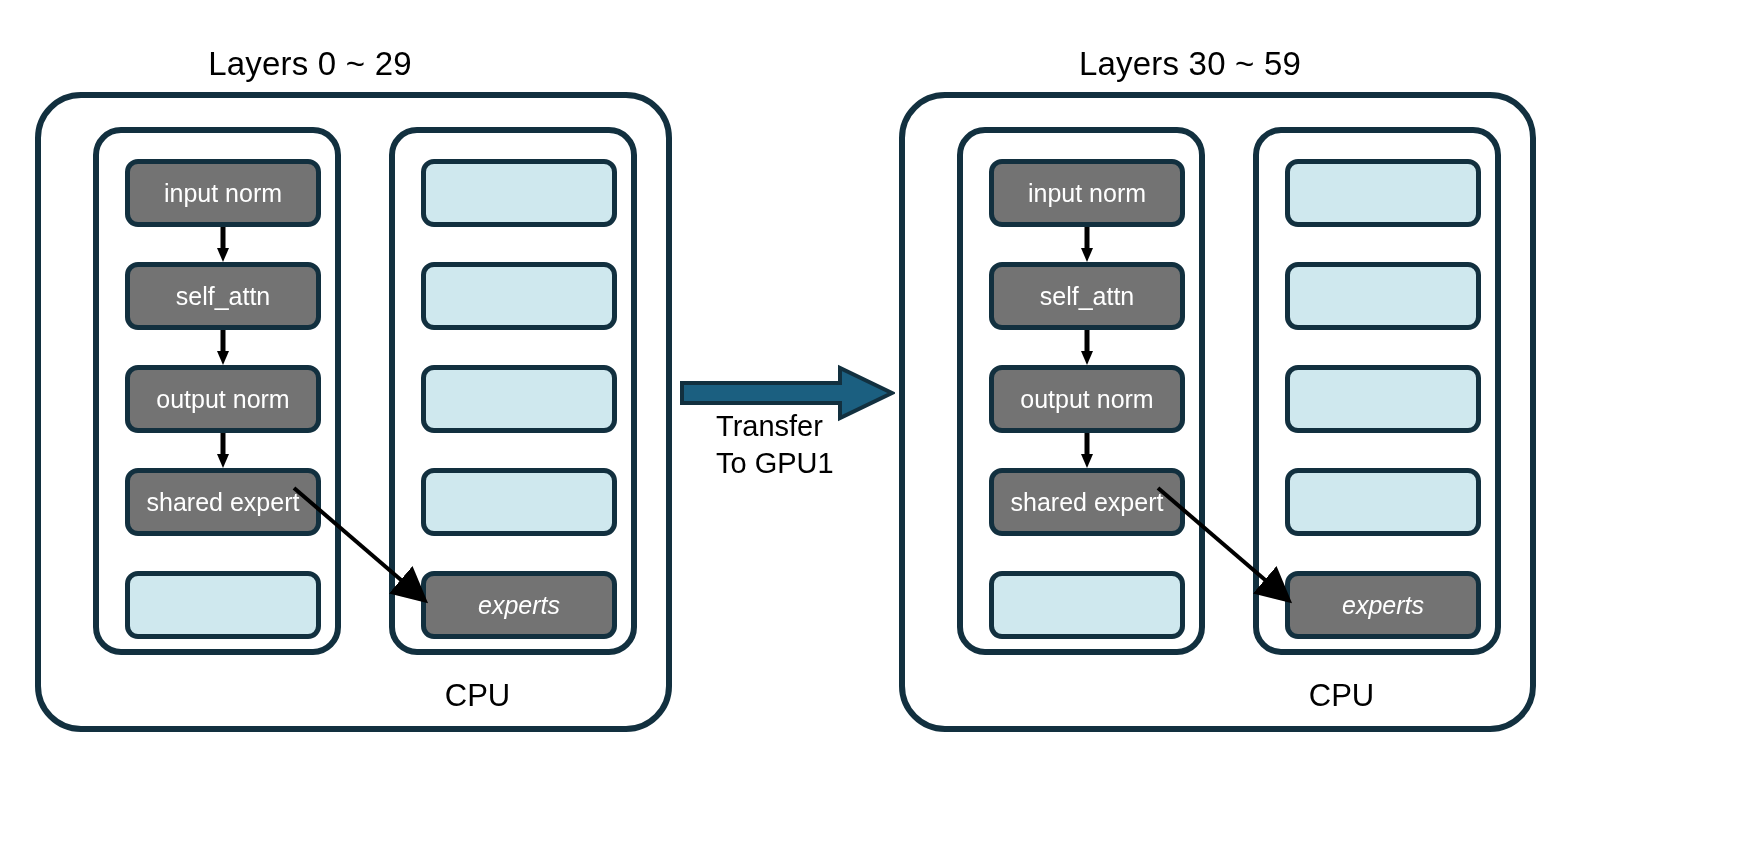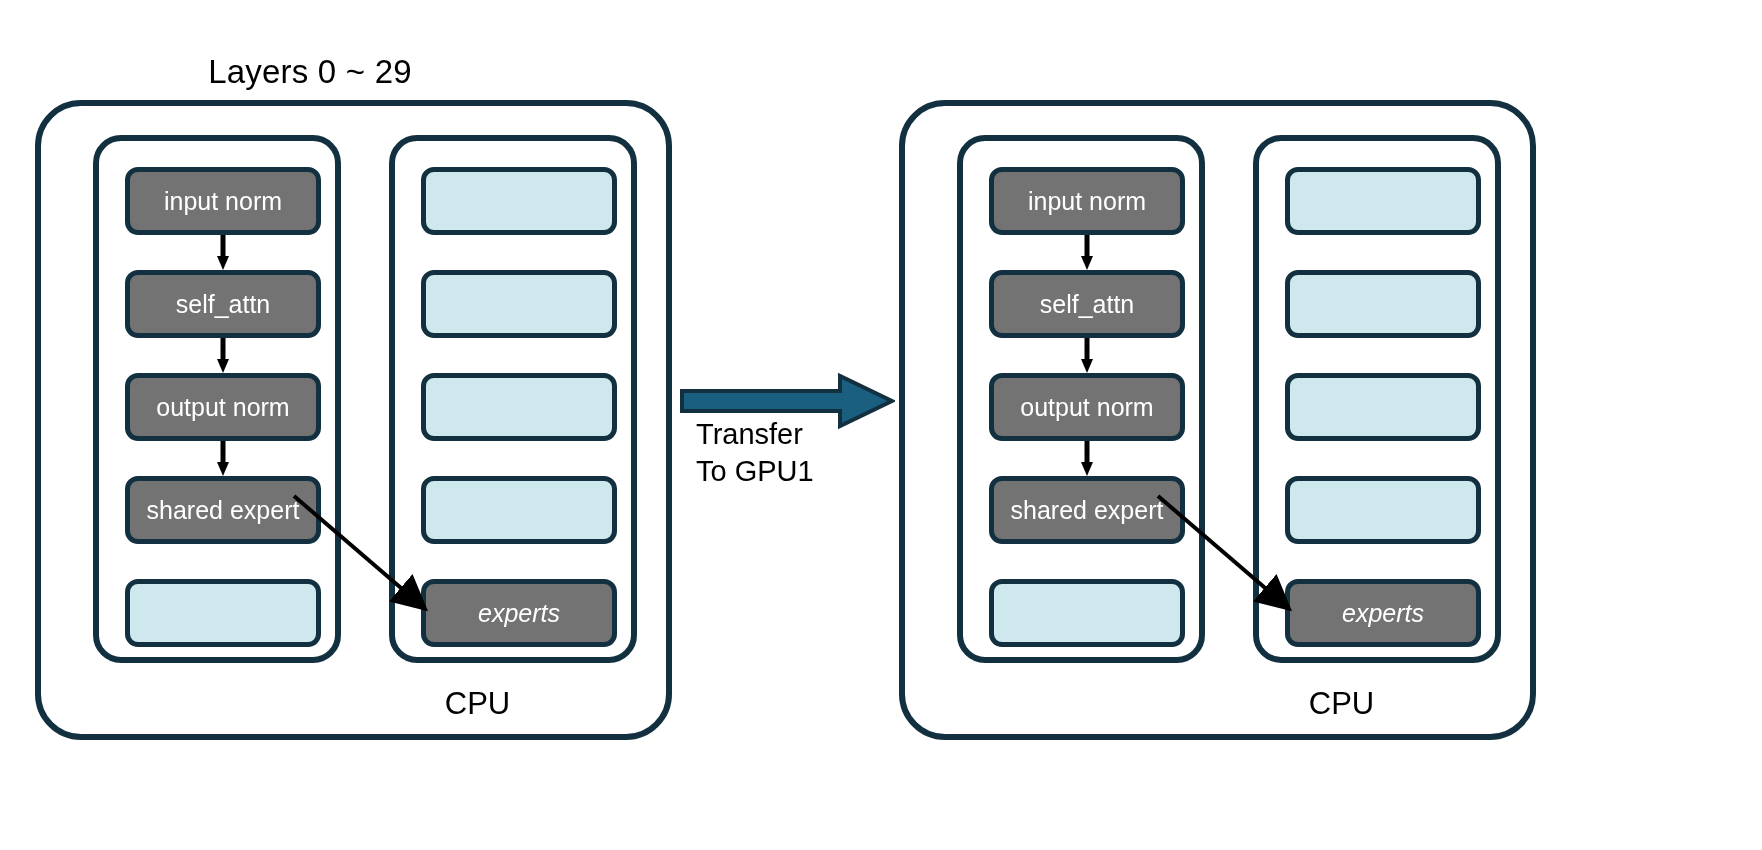--- a/index.html
+++ b/index.html
@@ -10,21 +10,21 @@
   body {
     width: 1762px;
     height: 850px;
     font-family: "Liberation Sans", sans-serif;
     position: relative;
     overflow: hidden;
   }
 
   #stage {
     position: absolute;
-    left: 0; top: 16px;
+    left: 0; top: 8px;
     width: 1762px;
     height: 628px;
   }
 
   
   .panel-title {
     position: absolute;
     font-size: 33px;
     color: #000000;
     white-space: nowrap;
@@ -129,21 +129,21 @@
     left: 678px;
     top: 400px;
     width: 215px;
     font-size: 29px;
     line-height: 1.28;
     color: #000000;
     text-align: left;
     padding-left: 18px;
     box-sizing: border-box;
   }
-  #transfer-label .tline { display: block; white-space: nowrap; }
+  #transfer-label .tline { display: block; white-space: nowrap; margin-left: 20px; }
 </style>
 </head>
 <body>
 
 <div id="stage">
 
   <div class="panel-title" id="title-left">Layers 0 ~ 29</div>
 
   <div class="device-group" id="group-left">
 
@@ -189,20 +189,21 @@
   </svg>
 
   <svg id="transfer-arrow" viewBox="0 0 215 60">
     <polygon points="2,20 160,20 160,5 212,30 160,55 160,40 2,40" fill="#1b5f80" stroke="#12303f" stroke-width="4" stroke-linejoin="miter"></polygon>
   </svg>
   <div id="transfer-label">
     <span class="tline">Transfer</span>
     <span class="tline">To GPU1</span>
   </div>
 
+  <div class="panel-title" id="title-right">Layers 30 ~ 59</div>
 
   <div class="device-group" id="group-right">
 
     <div class="column col-gpu">
       <div class="block salmon slot0">input norm</div>
       <div class="block salmon slot1">self_attn</div>
       <div class="block salmon slot2">output norm</div>
       <div class="block salmon slot3">shared expert</div>
       <div class="block blue   slot4"></div>
 

